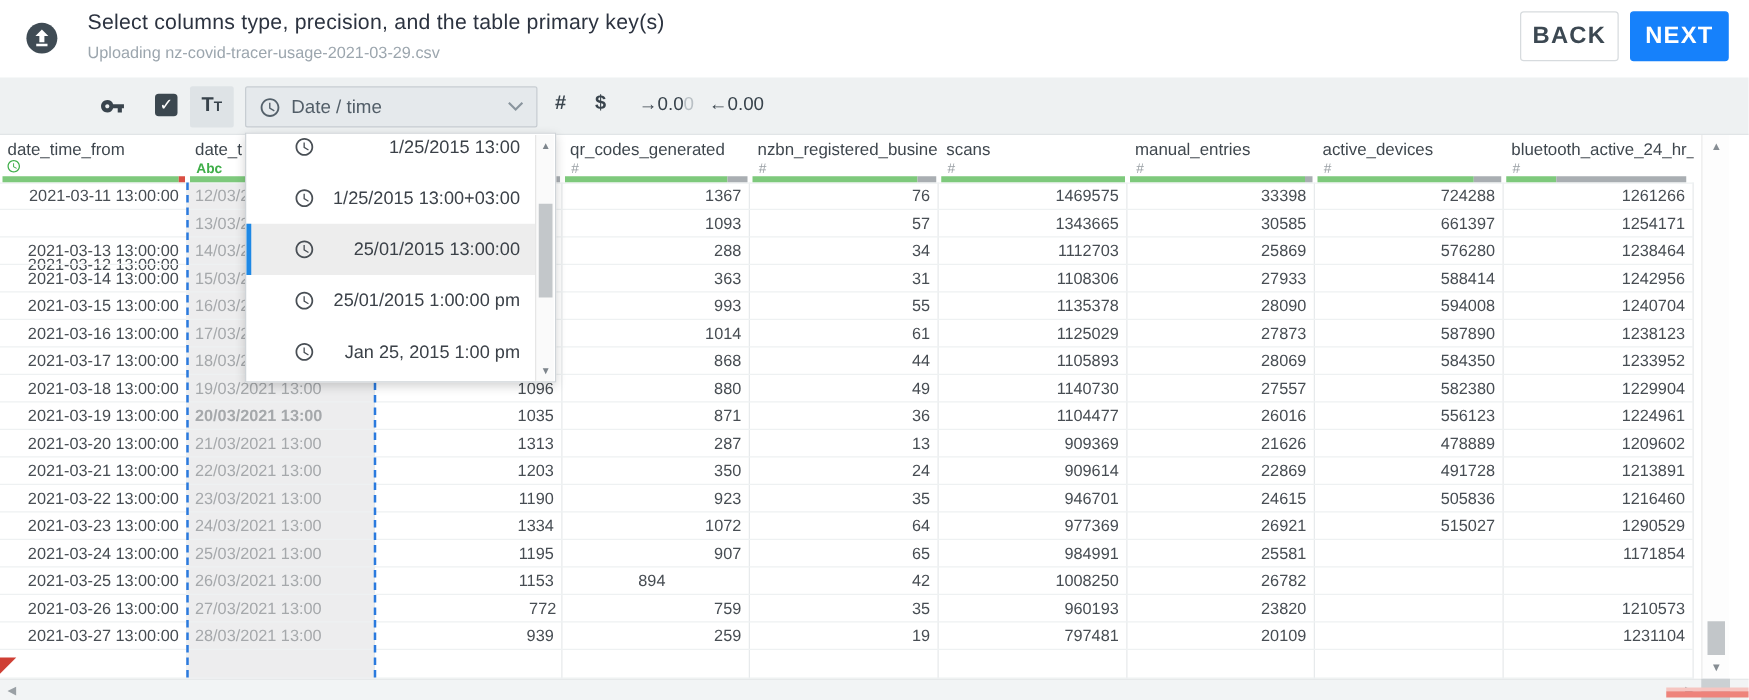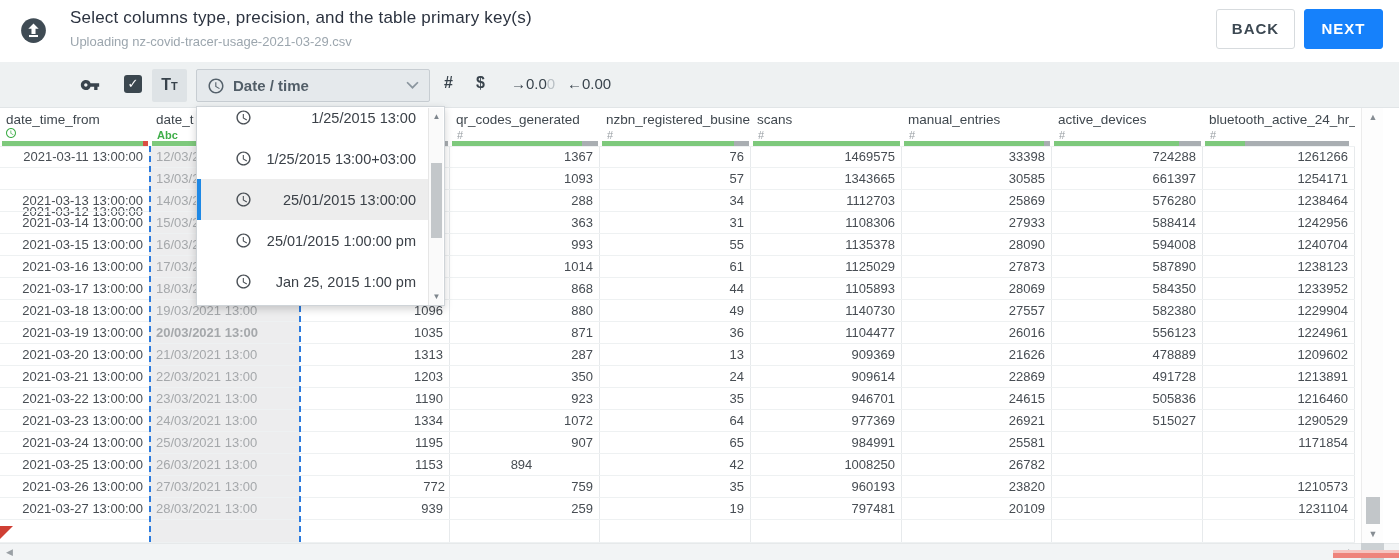--- a/index.html
+++ b/index.html
@@ -5,39 +5,39 @@
   html,body{margin:0;padding:0;}
   #app{position:relative;width:1399px;height:560px;background:#fff;overflow:hidden;
        font-family:"Liberation Sans",sans-serif;color:#3c4852;}
   #app *{box-sizing:border-box;}
 
   
   .topbar{position:absolute;left:0;top:0;width:1399px;height:62px;background:#fff;}
   .upload-badge{position:absolute;left:20px;top:17px;width:27px;height:27px;}
   .page-title{position:absolute;left:70px;top:8px;font-size:17px;color:#2c3340;letter-spacing:.2px;}
   .page-subtitle{position:absolute;left:70px;top:34px;font-size:13px;color:#9ca6ae;}
-  .btn{position:absolute;top:9px;height:40px;border-radius:3px;font-size:15px;font-weight:bold;
+  .btn{position:absolute;top:9px;height:40px;border-radius:3px;font-size:19px;font-weight:bold;
        letter-spacing:1px;text-align:center;line-height:38px;cursor:pointer;
        font-family:"Liberation Sans",sans-serif;}
   .btn-back{left:1216px;width:79px;background:#fff;border:1px solid #d7dbde;color:#3c4852;}
   .btn-next{left:1304px;width:79px;background:#1681fb;border:1px solid #1681fb;color:#fff;}
 
   
   .toolbar{position:absolute;left:0;top:62px;width:1399px;height:46px;background:#eef1f2;
            border-bottom:1px solid #e1e5e7;}
   .tb-key{position:absolute;left:79px;top:13px;}
   .tb-check{position:absolute;left:124px;top:13px;width:18px;height:18px;background:#3b474f;
             border-radius:3px;color:#fff;font-size:13px;line-height:18px;text-align:center;}
   .tb-tt{position:absolute;left:152px;top:7px;width:35px;height:33px;background:#dee3e6;border-radius:2px;
          font-size:16px;font-weight:bold;color:#37424b;text-align:center;line-height:32px;
          font-variant:small-caps;}
   .tb-select{position:absolute;left:196px;top:7px;width:234px;height:33px;background:#e5e9ec;
              border:1px solid #c7cdd2;border-radius:2px;display:flex;align-items:center;
              padding:0 10px;color:#525e68;font-size:15px;}
-  .tb-select .lbl{margin-left:8px;flex:1;font-weight:bold;}
+  .tb-select .lbl{margin-left:8px;flex:1;}
   .tb-hash{position:absolute;left:444px;top:12px;font-size:16px;font-weight:bold;color:#39444d;}
   .tb-dollar{position:absolute;left:476px;top:12px;font-size:16px;font-weight:bold;color:#39444d;}
   .tb-prec{position:absolute;top:13px;font-size:15px;color:#39444d;}
   .tb-prec .lt{color:#b9c0c5;}
 
   
   #grid{position:absolute;left:0;top:108px;width:1399px;height:435px;background:#fff;}
   .hcell{position:absolute;top:0;height:33px;}
   .hname{position:absolute;left:6px;top:4px;font-size:13.5px;color:#3f474e;white-space:nowrap;
          overflow:hidden;max-width:146px;}

